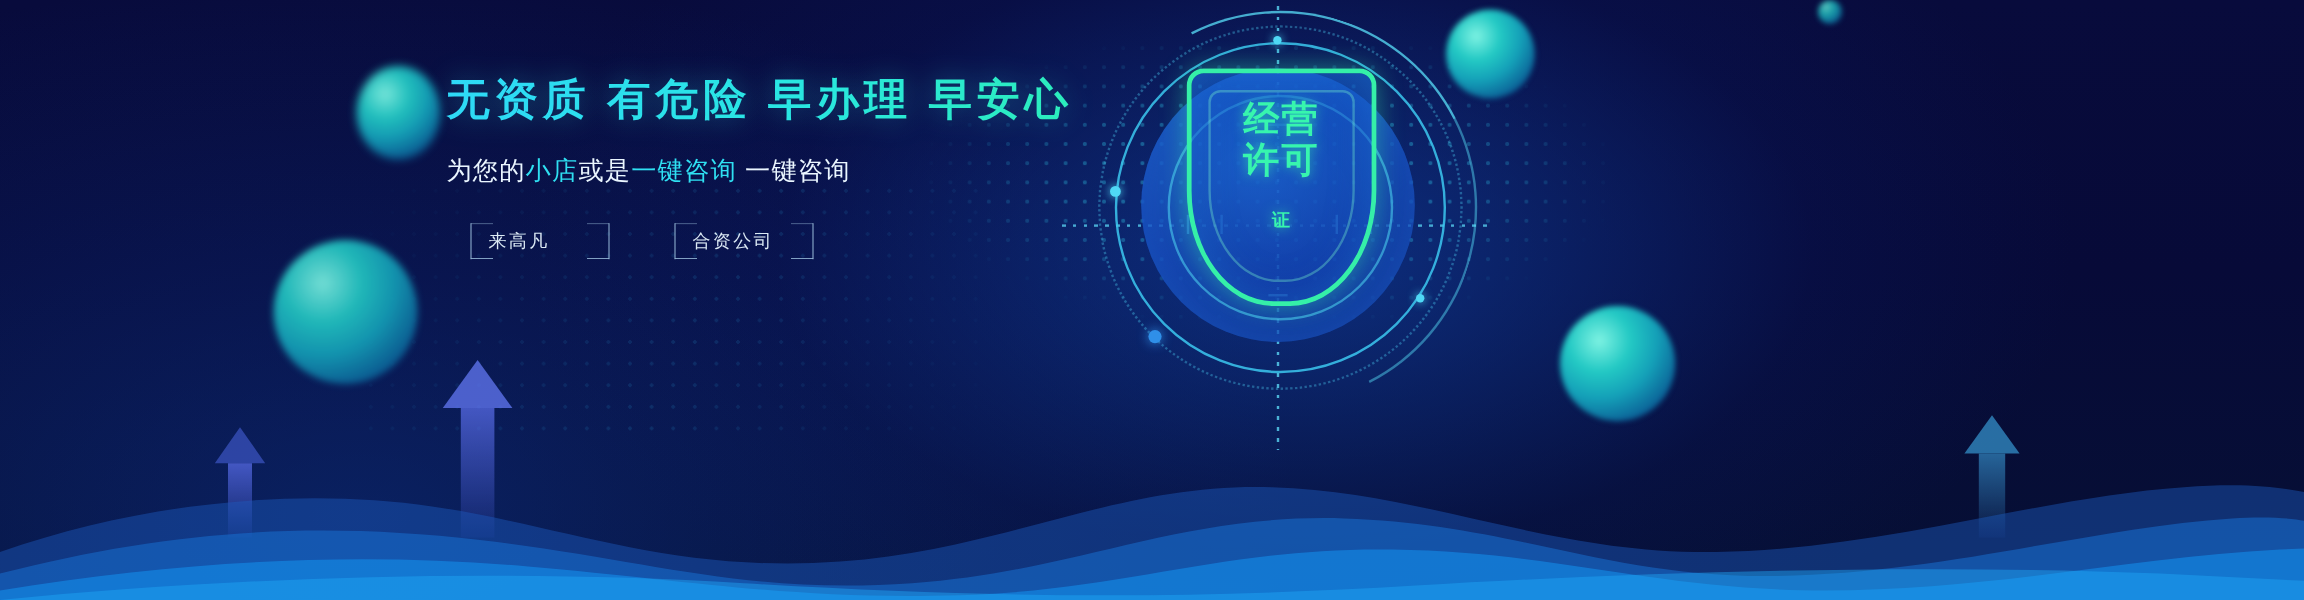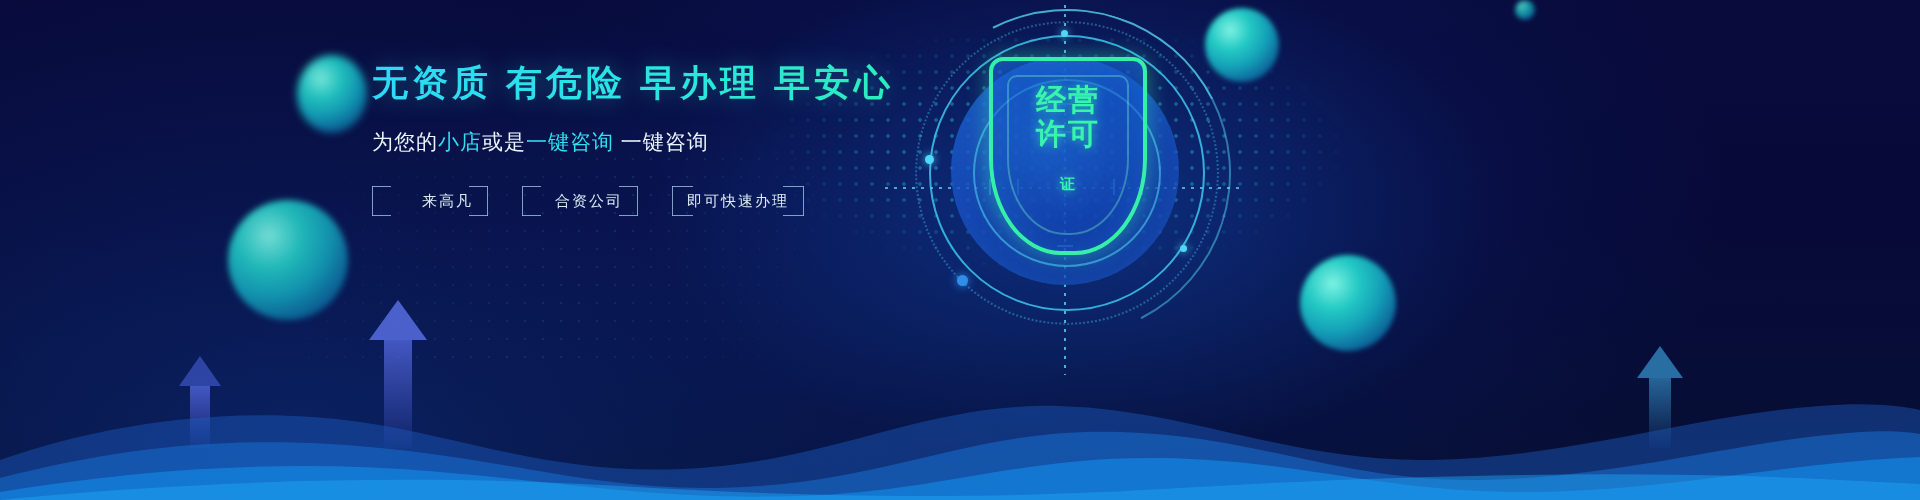--- a/index.html
+++ b/index.html
@@ -101,24 +101,25 @@
     background:linear-gradient(90deg,#2ed9f7 0%,#29e6e2 35%,#2ceeb6 68%,#32f39a 100%);
     -webkit-background-clip:text;background-clip:text;color:transparent;
     filter:drop-shadow(0 0 12px rgba(45,220,235,.35));
   }
   .subline{margin-top:14px;font-size:21px;color:#eaf6ff;letter-spacing:1px;white-space:nowrap;}
   .subline .hl{color:#2fe0f2;}
 
   .pills{margin-top:30px;display:flex;gap:34px;}
   .pill{
     position:relative;height:30px;min-width:86px;padding:0 14px;
-    display:flex;align-items:center;justify-content:flex-end;
+    display:flex;align-items:center;justify-content:flex-start;
     color:#dceaf5;font-size:15px;letter-spacing:2px;white-space:nowrap;
     border-left:1px solid rgba(150,185,215,.85);
     border-right:1px solid rgba(150,185,215,.85);
+    margin-left:20px;
   }
   .pill::before,.pill::after{
     content:"";position:absolute;left:-1px;right:-1px;height:1px;background:rgba(150,185,215,.85);
     -webkit-mask-image:linear-gradient(90deg,#000 0 16%,transparent 16% 84%,#000 84% 100%);
     mask-image:linear-gradient(90deg,#000 0 16%,transparent 16% 84%,#000 84% 100%);
   }
   .pill::before{top:0;} .pill::after{bottom:0;}
 
   
   .waves{position:absolute;left:0;bottom:0;width:1920px;height:190px;}
@@ -183,23 +184,20 @@
       <span>为您的</span><span class="hl">小店</span><span>或是</span><span class="hl">一键咨询</span><span> 一键咨询</span>
     </div>
 
     <div class="pills">
       <div class="pill">
         <span>来高凡</span>
       </div>
       <div class="pill">
         <span>合资公司</span>
       </div>
-      <div class="pill">
-        <span>即可快速办理</span>
-      </div>
     </div>
   </div>
 
   <div class="arrow a2">
       <i></i>
       <b></b>
     </div>
   <div class="arrow a1">
       <i></i>
       <b></b>

